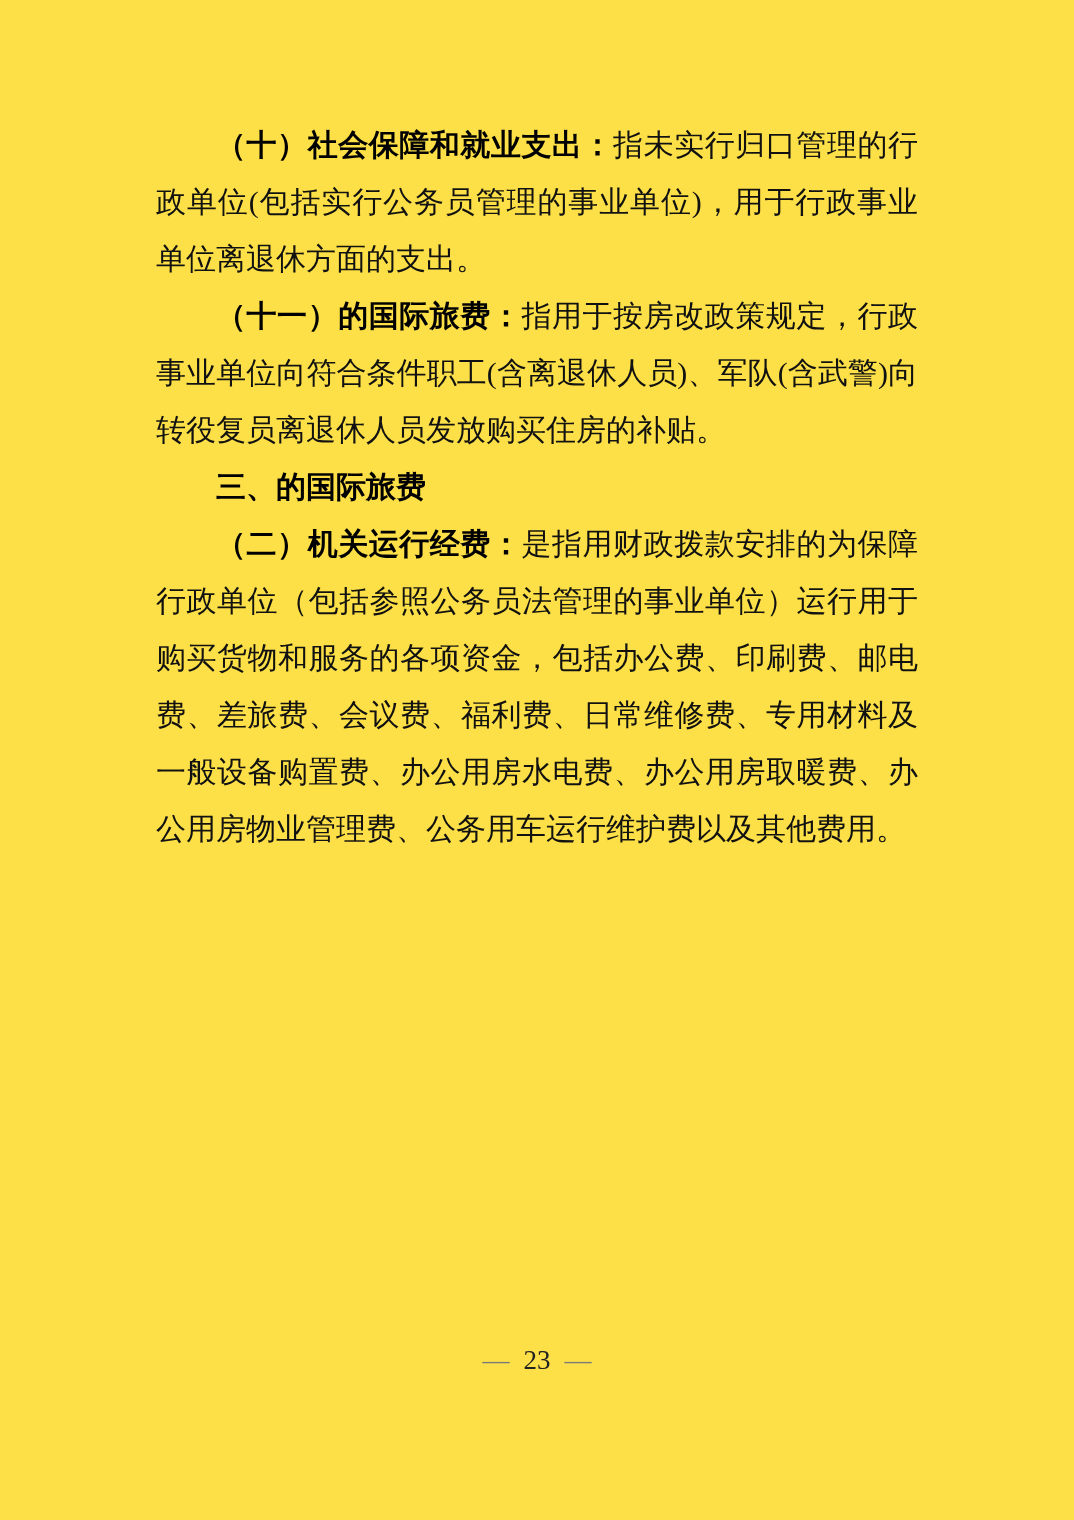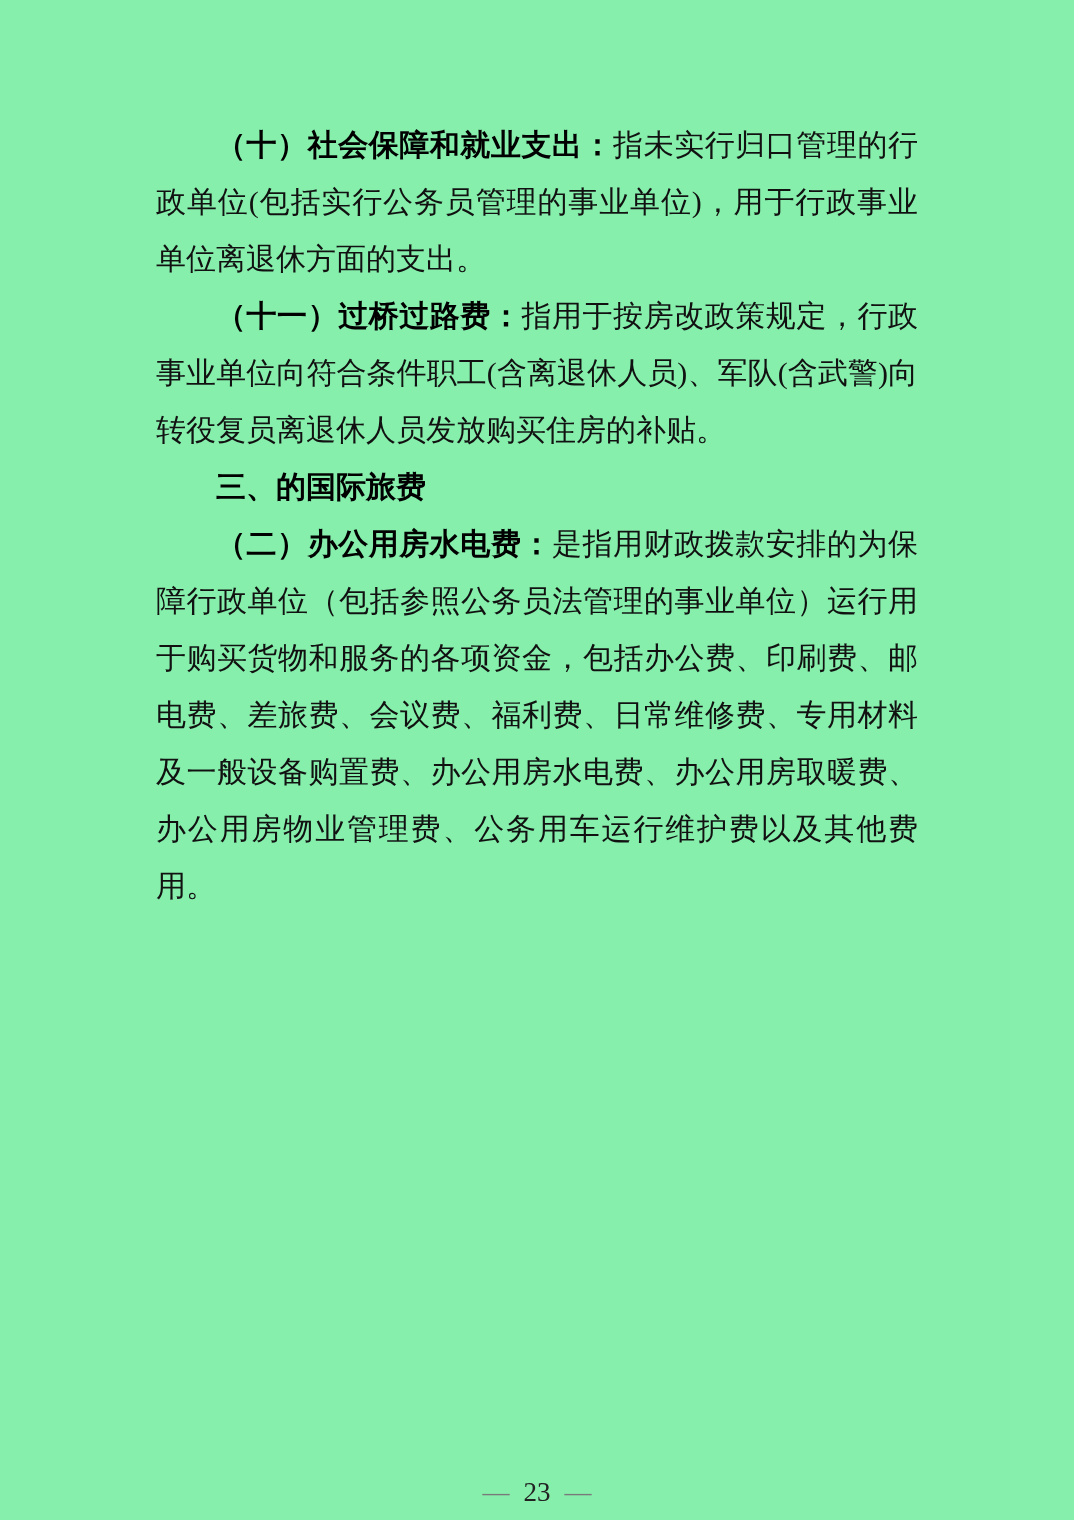--- a/index.html
+++ b/index.html
@@ -4,21 +4,21 @@
 <style>
   html, body {
     margin: 0;
     padding: 0;
     background: #ffffff;
   }
   .page {
     position: relative;
     width: 1074px;
     height: 1520px;
-    background: #86efac;
+    background: #fde047;
     overflow: hidden;
     font-family: "Liberation Serif", serif;
     color: #111111;
   }
   .body-text {
     position: absolute;
     left: 156px;
     top: 116px;
     width: 762px;
     font-size: 30px;
@@ -38,21 +38,21 @@
   }
   .section-heading {
     font-family: "Liberation Sans", sans-serif;
     font-weight: bold;
     color: #000000;
   }
   .footer {
     position: absolute;
     left: 0;
     width: 1074px;
-    top: 1474px;
+    top: 1342px;
     text-align: center;
     font-size: 27px;
     line-height: 36px;
     font-family: "Liberation Serif", serif;
   }
   .footer .dash {
     color: #7a7a7a;
     margin: 0 14px;
     letter-spacing: 0;
   }
@@ -61,25 +61,25 @@
   }
 </style>
 </head>
 <body>
 
 <div class="page">
   <div class="body-text">
 
     <p class="para"><span class="term">（十）社会保障和就业支出：</span><span>指未实行归口管理的行政单位(包括实行公务员管理的事业单位)，用于行政事业单位离退休方面的支出。</span></p>
 
-    <p class="para"><span class="term">（十一）过桥过路费：</span><span>指用于按房改政策规定，行政事业单位向符合条件职工(含离退休人员)、军队(含武警)向转役复员离退休人员发放购买住房的补贴。</span></p>
+    <p class="para"><span class="term">（十一）的国际旅费：</span><span>指用于按房改政策规定，行政事业单位向符合条件职工(含离退休人员)、军队(含武警)向转役复员离退休人员发放购买住房的补贴。</span></p>
 
     <p class="para section-heading"><span>三、的国际旅费</span></p>
 
 
-    <p class="para"><span class="term">（二）办公用房水电费：</span><span>是指用财政拨款安排的为保障行政单位（包括参照公务员法管理的事业单位）运行用于购买货物和服务的各项资金，包括办公费、印刷费、邮电费、差旅费、会议费、福利费、日常维修费、专用材料及一般设备购置费、办公用房水电费、办公用房取暖费、办公用房物业管理费、公务用车运行维护费以及其他费用。</span></p>
+    <p class="para"><span class="term">（二）机关运行经费：</span><span>是指用财政拨款安排的为保障行政单位（包括参照公务员法管理的事业单位）运行用于购买货物和服务的各项资金，包括办公费、印刷费、邮电费、差旅费、会议费、福利费、日常维修费、专用材料及一般设备购置费、办公用房水电费、办公用房取暖费、办公用房物业管理费、公务用车运行维护费以及其他费用。</span></p>
 
   </div>
 
   <div class="footer">
     <span class="dash">—</span><span class="pagenum">23</span><span class="dash">—</span>
   </div>
 </div>
 
 </body></html>

